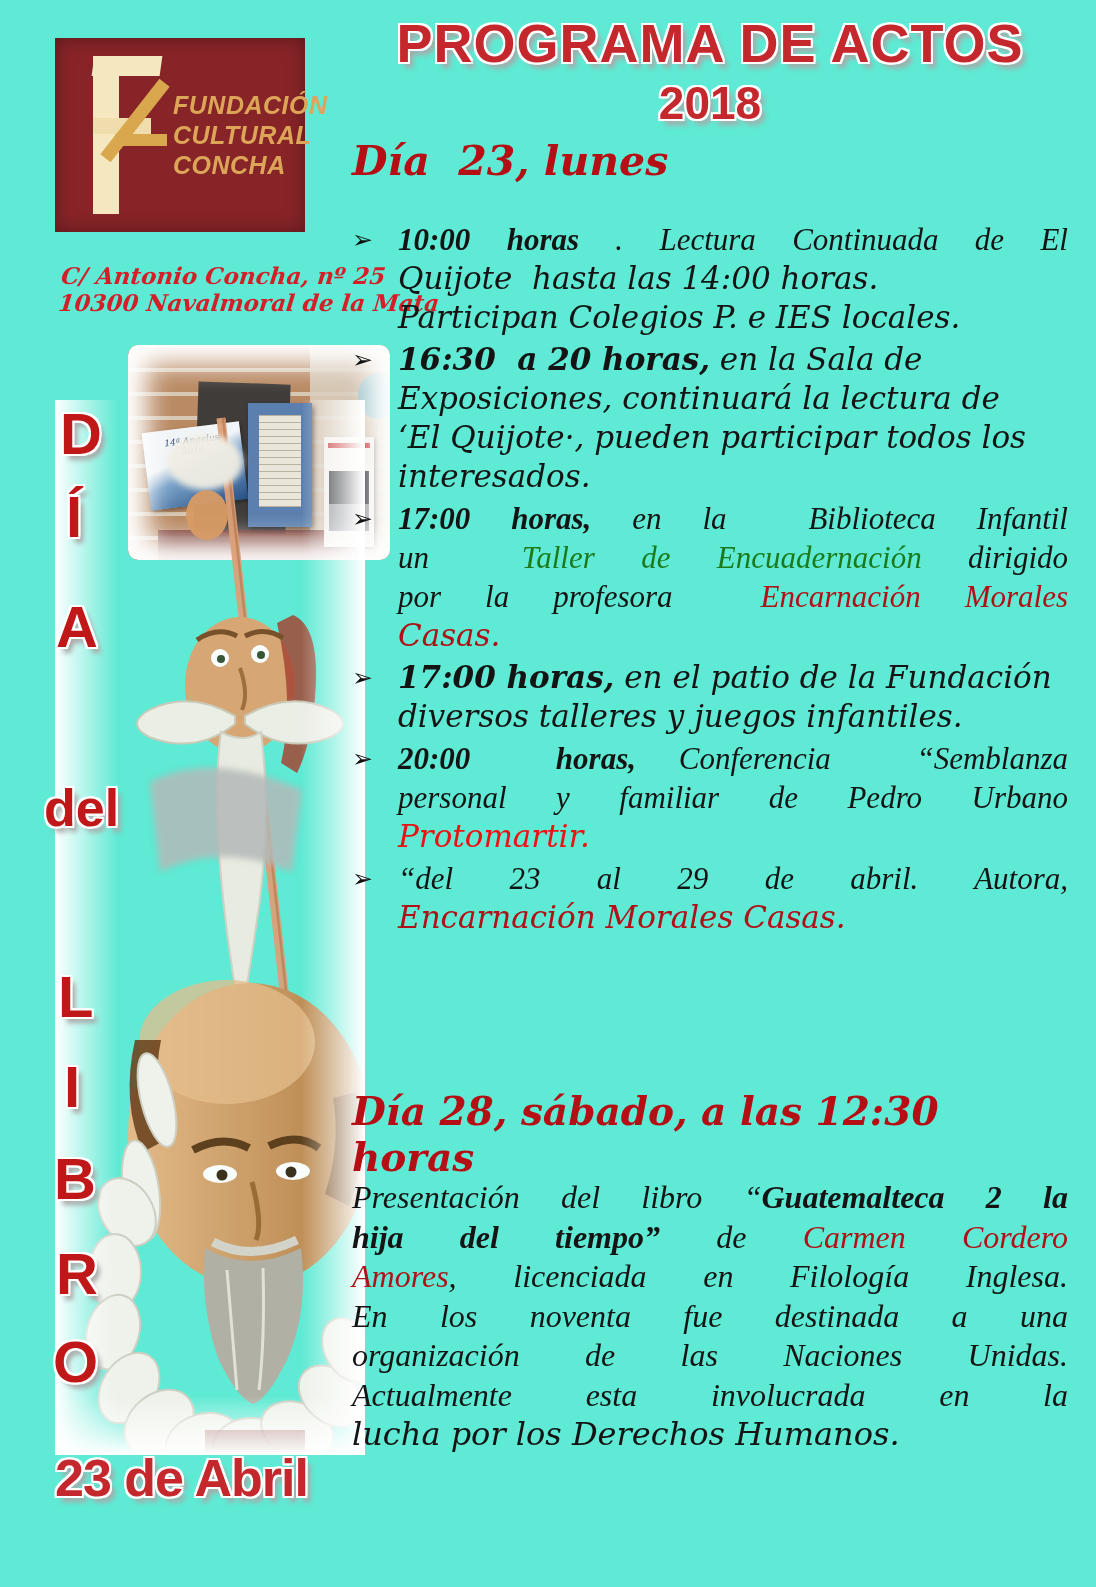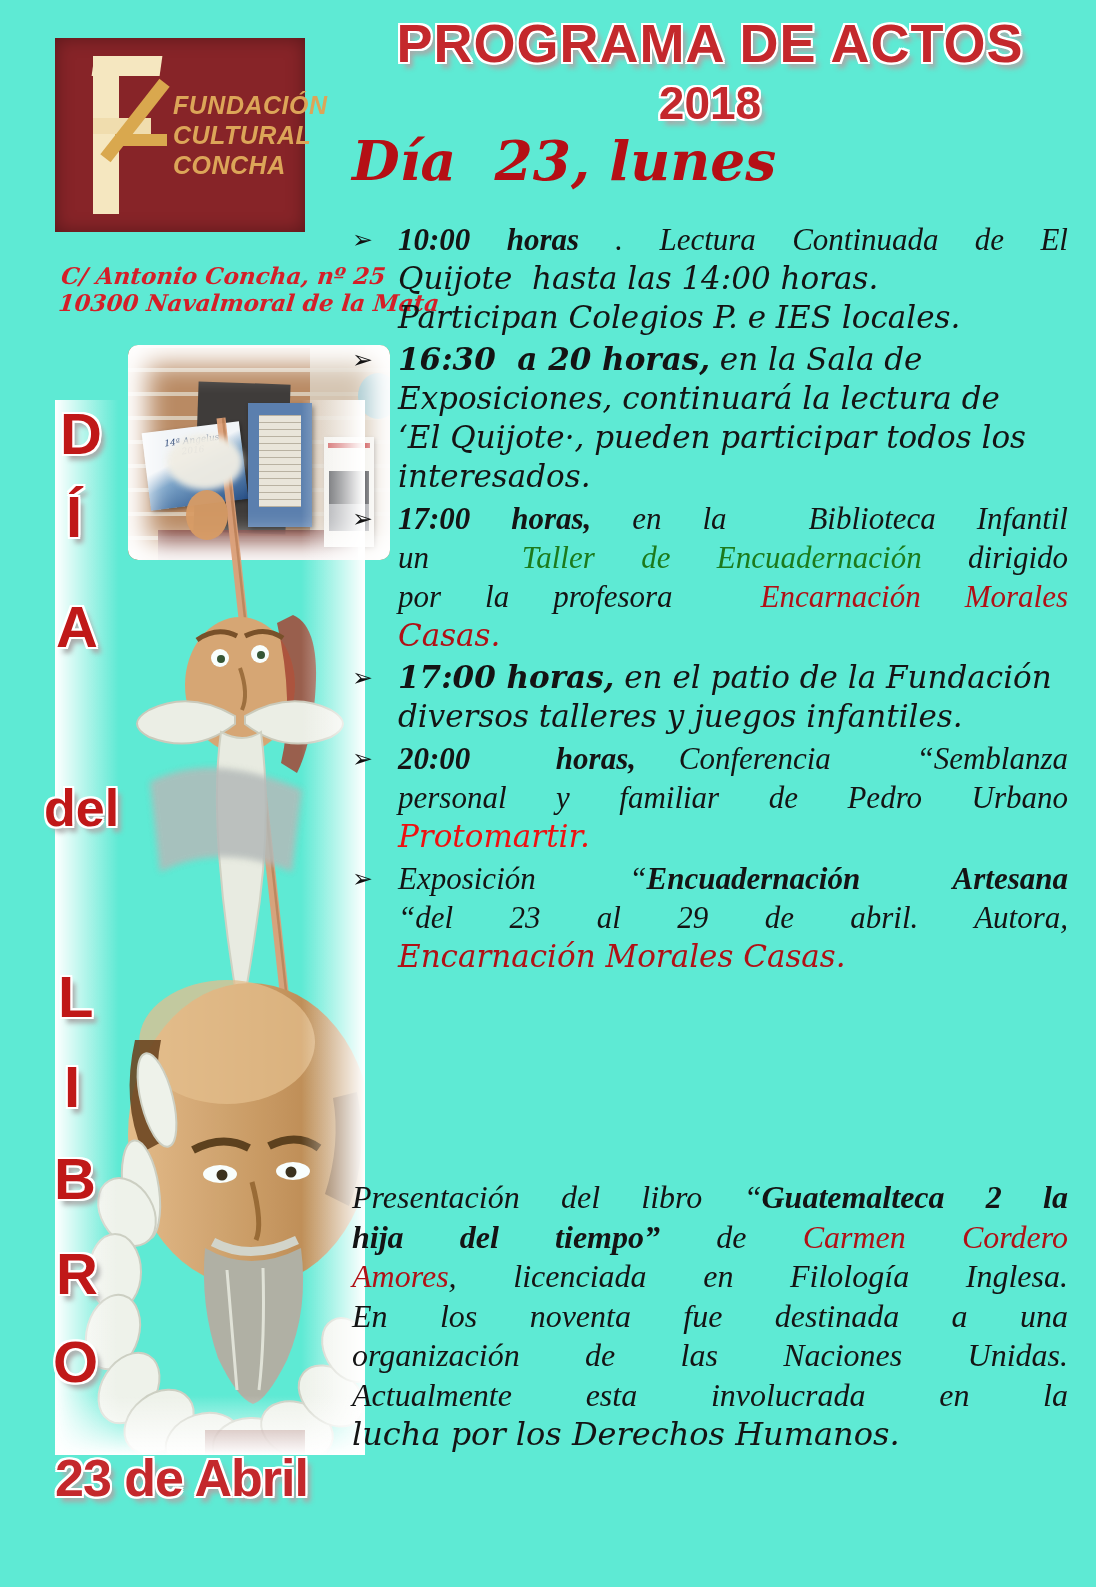--- a/index.html
+++ b/index.html
@@ -58,21 +58,21 @@
              background:linear-gradient(#23252a 0 55%,#8d8f94 55% 100%);}
 
   
   .vletter{position:absolute;font-size:58px;line-height:1;}
   .vword{position:absolute;font-size:52px;line-height:1;}
   .date3d{position:absolute;left:55px;top:1448px;font-size:52px;letter-spacing:-1px;}
 
   
   .rcol{position:absolute;left:352px;top:138px;width:716px;}
   .h-red{font-style:italic;font-weight:bold;color:#b50f15;white-space:pre-wrap;}
-  .h1{font-size:55px;line-height:46px;margin:0 0 36px 0;}
+  .h1{font-size:41px;line-height:46px;margin:0 0 36px 0;}
   .h2{position:absolute;left:352px;top:1088px;font-size:39px;width:716px;}
   .bullets{width:716px;}
   .bullet{display:flex;margin-bottom:3px;}
   .bullet .marker{width:46px;flex:none;font-family:"DejaVu Sans",sans-serif;font-size:25px;
                   color:#111;padding-top:5px;}
   .bullet .lines{flex:1;min-width:0;}
   .line{font-style:italic;font-size:31px;line-height:39px;color:#141414;white-space:pre-wrap;}
   .line.justify{text-align:justify;text-align-last:justify;font-family:Liberation Serif, serif;}
   .seg.bold{font-weight:bold;}
   .seg.green{color:#1c7a1c;}
@@ -259,28 +259,28 @@
           <span class="marker">➢</span>
           <div class="lines">
             <div class="line justify"><span class="seg bold">20:00  horas,</span><span class="seg"> Conferencia  “Semblanza</span></div>
             <div class="line justify"><span class="seg">personal y familiar de Pedro Urbano</span></div>
             <div class="line"><span class="seg red">Protomartir.</span></div>
           </div>
         </div>
         <div class="bullet">
           <span class="marker">➢</span>
           <div class="lines">
-            <div class="line justify"><span class="seg">Exposición “</span><span class="seg bold">Encuadernación Artesana</span></div>
             <div class="line justify"><span class="seg">“del 23 al 29 de abril. Autora,</span></div>
             <div class="line"><span class="seg darkred">Encarnación Morales Casas.</span></div>
           </div>
         </div>
       </div>
   </div>
 
+  <div class="h-red h2">Día 28, sábado, a las 12:30 horas</div>
   <div class="para">
       <div class="line justify"><span class="seg">Presentación del libro “</span><span class="seg bold">Guatemalteca 2 la</span></div>
       <div class="line justify"><span class="seg bold">hija del tiempo”</span><span class="seg"> de </span><span class="seg darkred">Carmen Cordero</span></div>
       <div class="line justify"><span class="seg darkred">Amores</span><span class="seg">, licenciada en Filología Inglesa.</span></div>
       <div class="line justify"><span class="seg">En los noventa fue destinada a una</span></div>
       <div class="line justify"><span class="seg">organización de las Naciones Unidas.</span></div>
       <div class="line justify"><span class="seg">Actualmente esta involucrada en la</span></div>
       <div class="line"><span class="seg">lucha por los Derechos Humanos.</span></div>
     </div>
 

